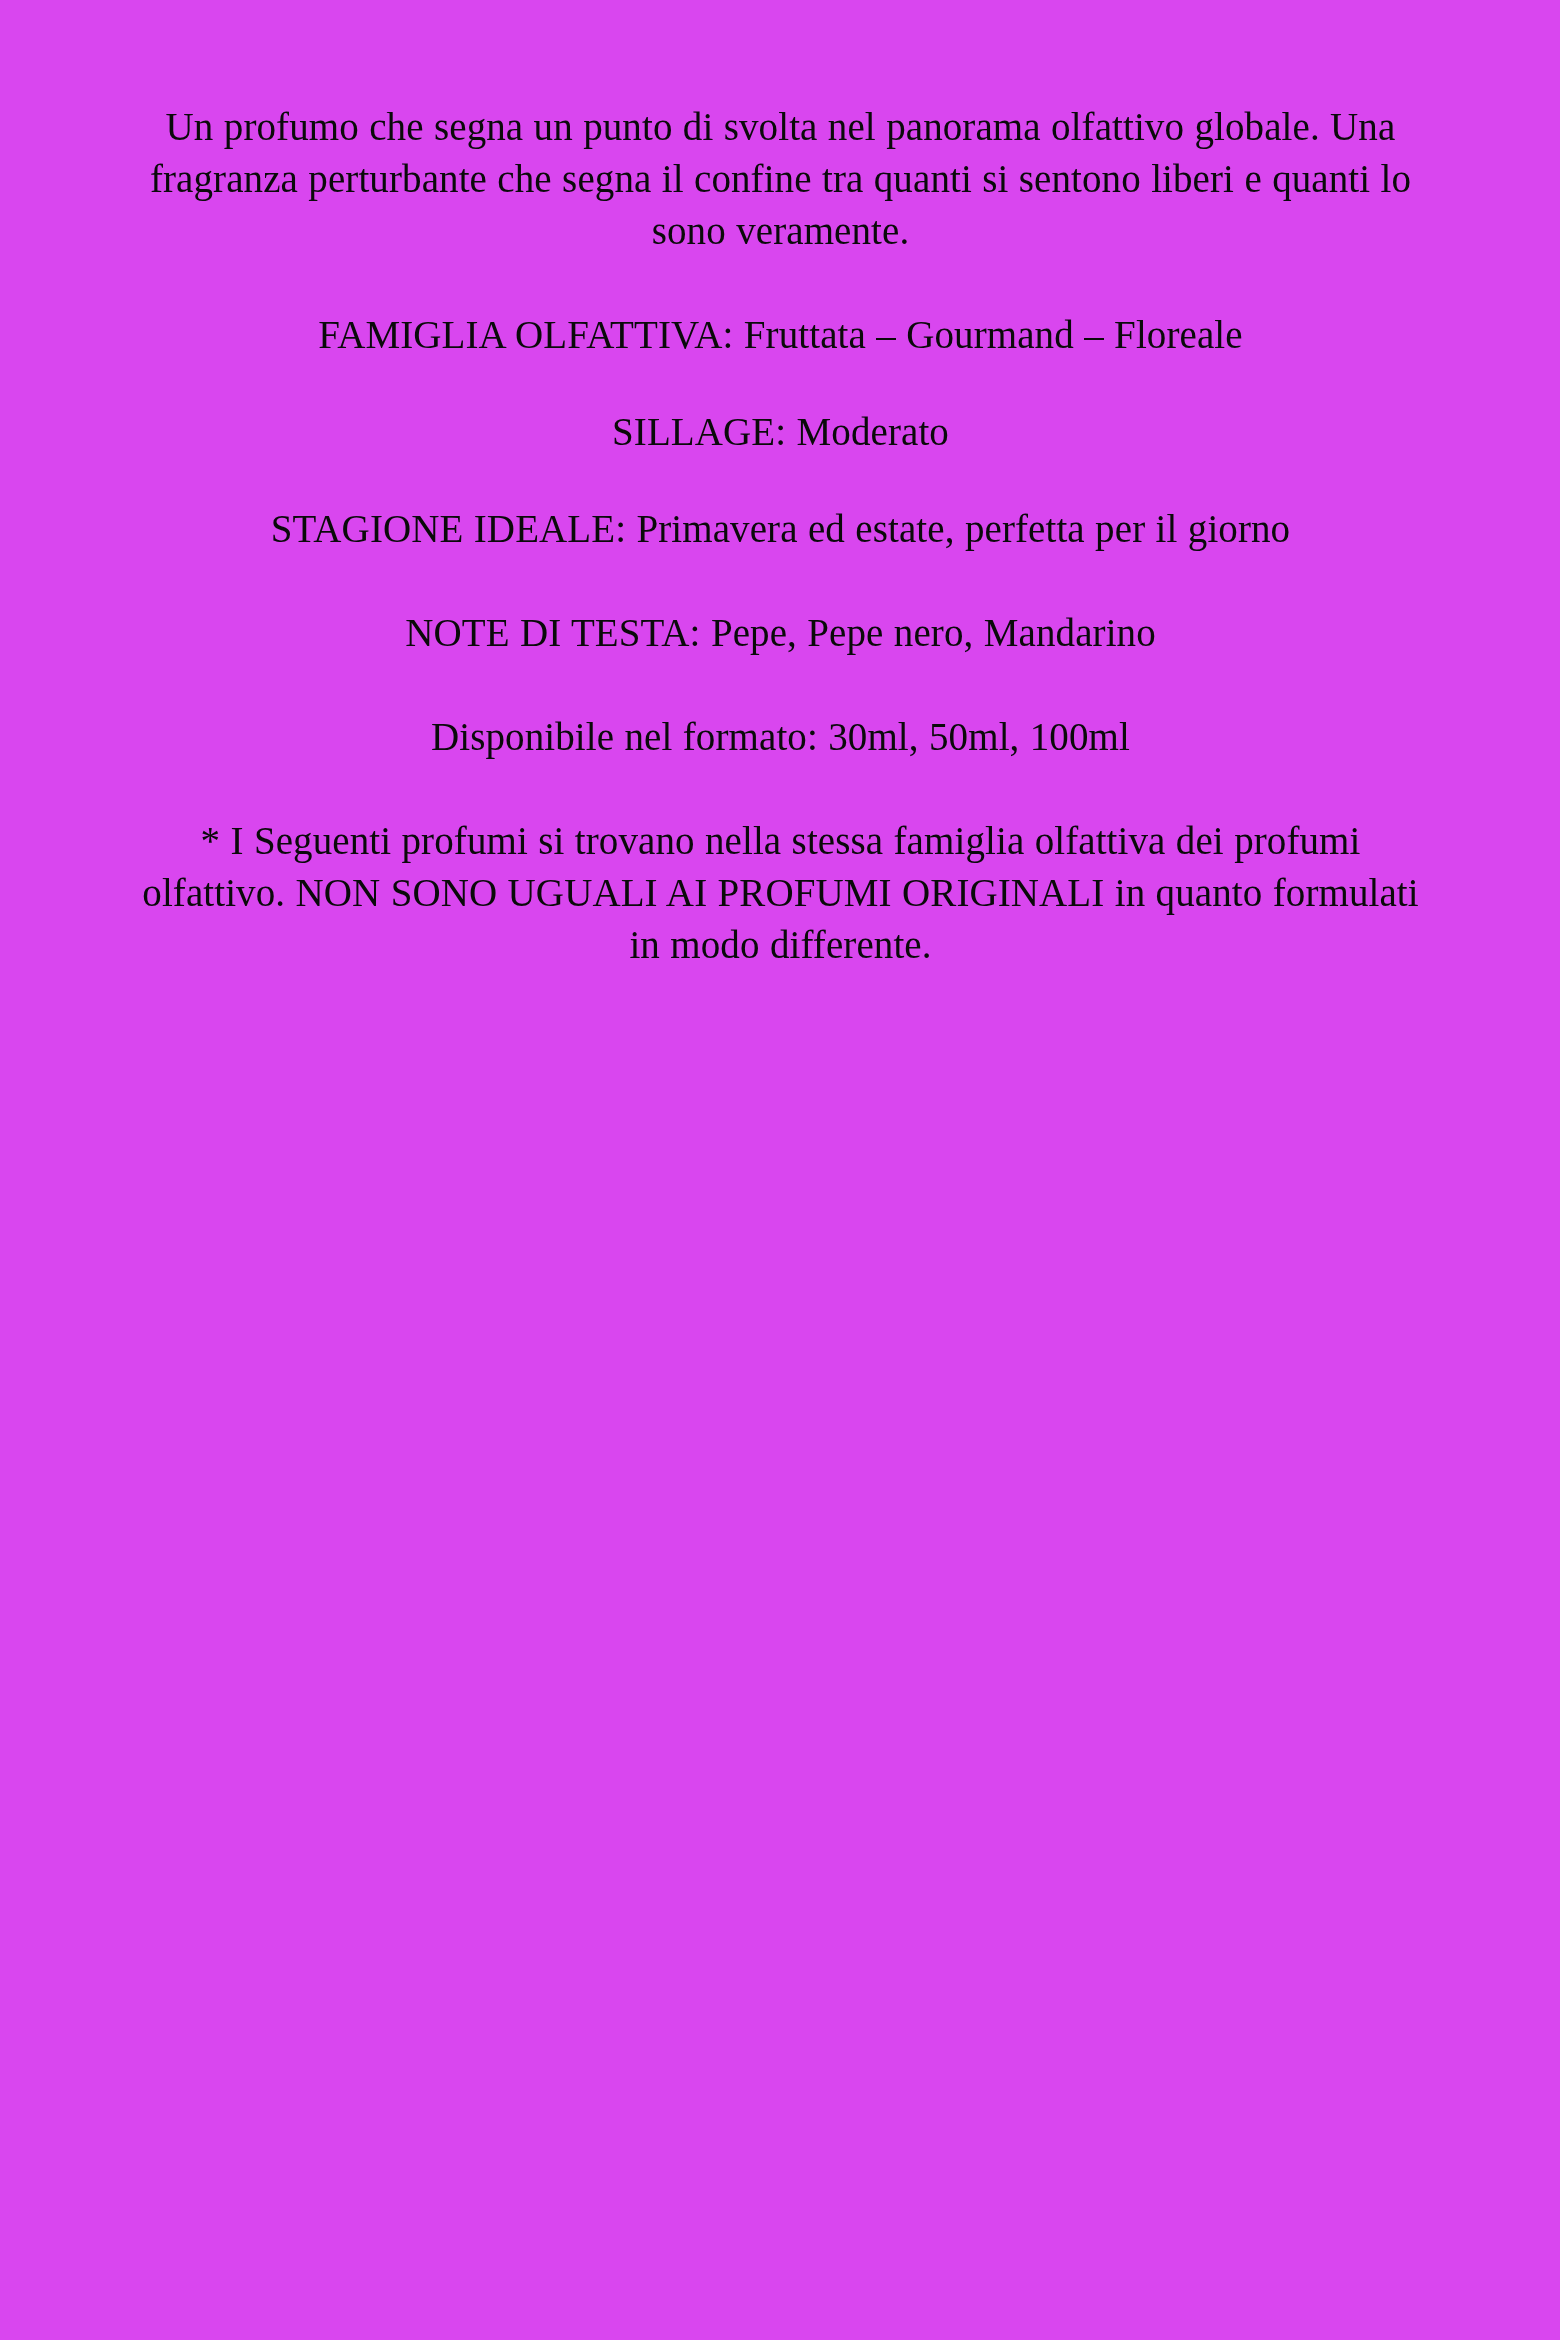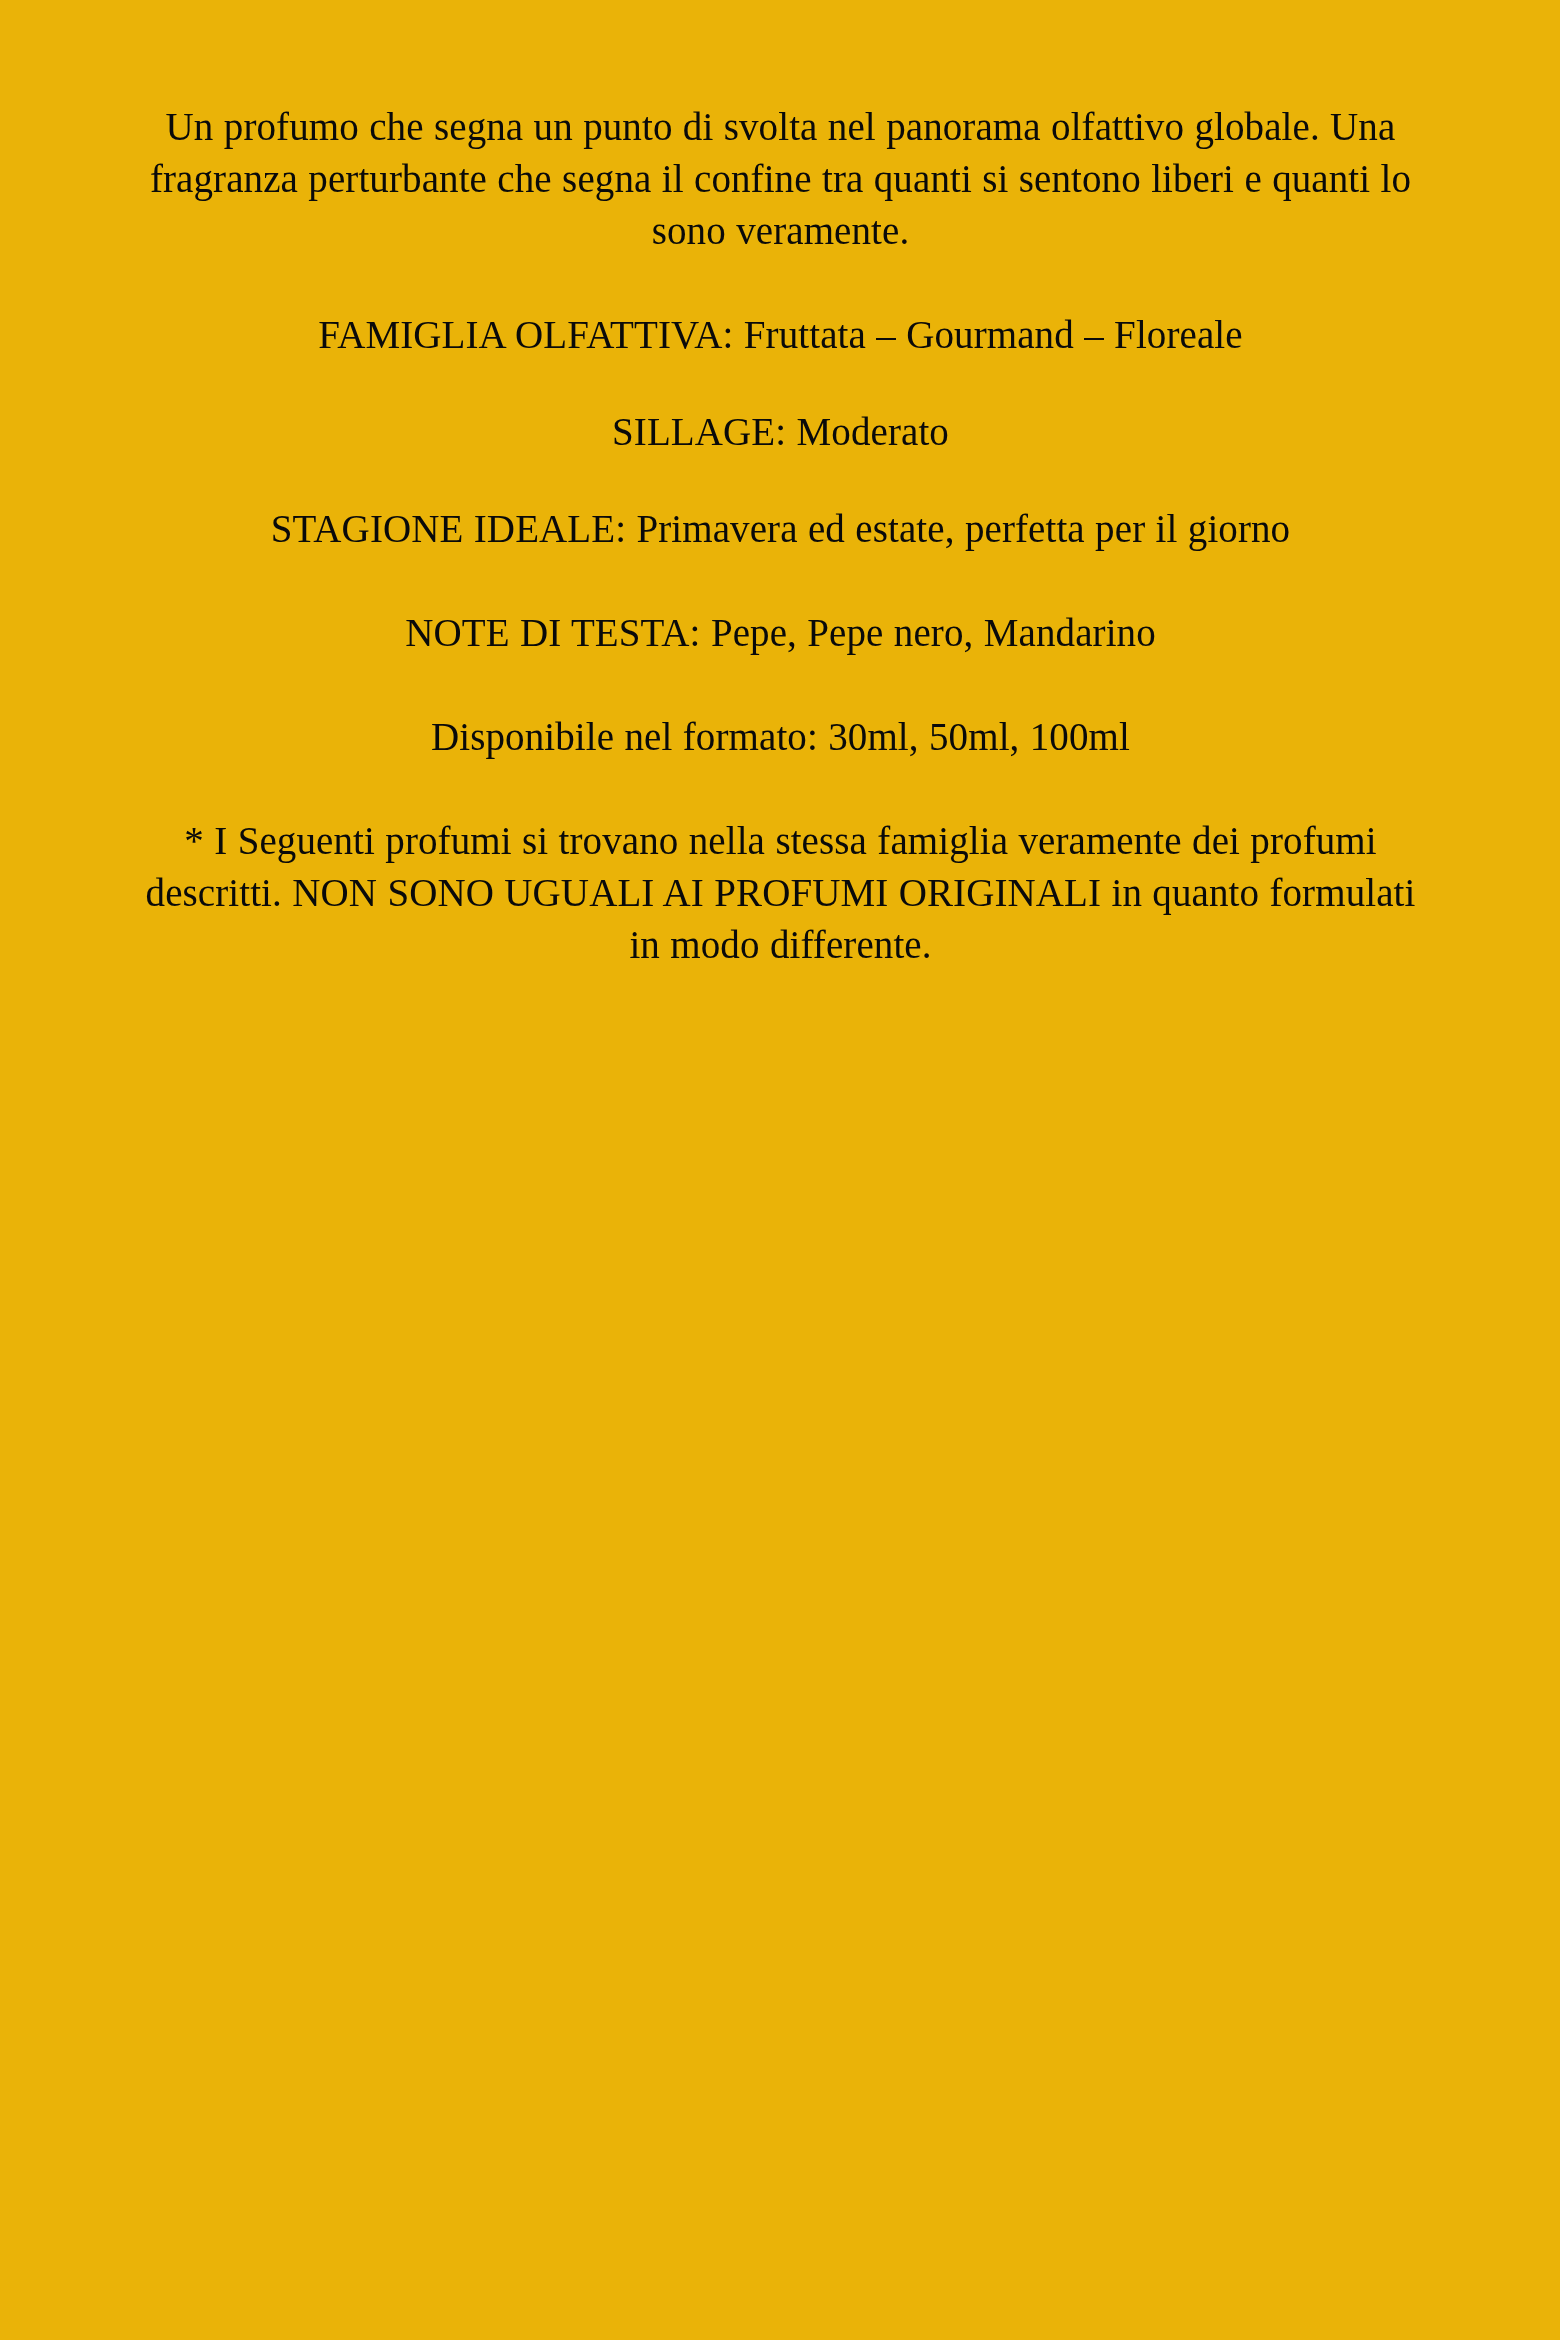--- a/index.html
+++ b/index.html
@@ -13,21 +13,21 @@
     height: 2341px;
     font-family: "Liberation Serif", "DejaVu Serif", serif;
     color: #0a0a0a;
     -webkit-font-smoothing: antialiased;
   }
   .page {
     box-sizing: border-box;
     width: 1560px;
     min-height: 2341px;
     padding: 101px 137px 0 137px;
-    background: #eab308;
+    background: #d946ef;
   }
   .doc {
     width: 1287px;
     margin: 0 auto;
     text-align: center;
   }
   .block {
     font-size: 39px;
     line-height: 52px;
     letter-spacing: 0.1px;
@@ -64,18 +64,18 @@
 
     <div class="block">
       <span class="line">NOTE DI TESTA: Pepe, Pepe nero, Mandarino</span>
     </div>
 
     <div class="block">
       <span class="line">Disponibile nel formato: 30ml, 50ml, 100ml</span>
     </div>
 
     <div class="block">
-      <p class="para">* I Seguenti profumi si trovano nella stessa famiglia veramente dei profumi descritti. NON SONO UGUALI AI PROFUMI ORIGINALI in quanto formulati in modo differente.</p>
+      <p class="para">* I Seguenti profumi si trovano nella stessa famiglia olfattiva dei profumi olfattivo. NON SONO UGUALI AI PROFUMI ORIGINALI in quanto formulati in modo differente.</p>
     </div>
 
   </div>
 </div>
 
 
 </body></html>

